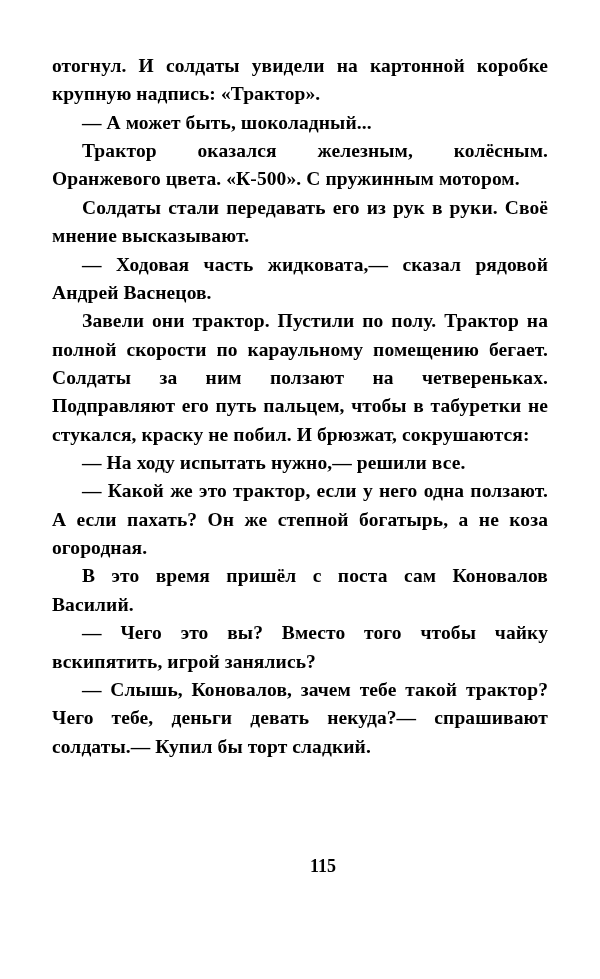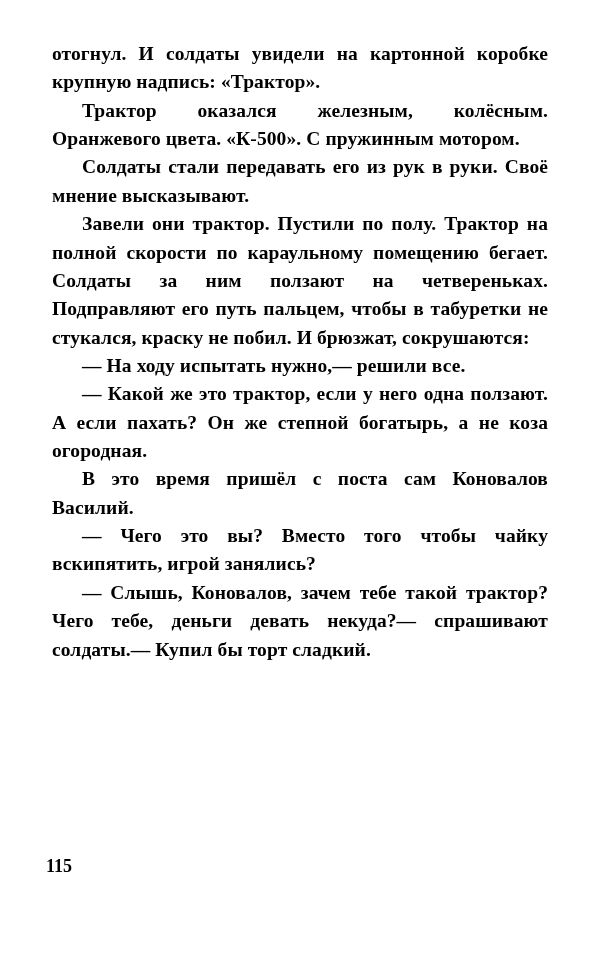--- a/index.html
+++ b/index.html
@@ -21,48 +21,52 @@
     box-sizing: border-box;
     padding: 40px 52px 0 52px;
   }
   .body-text {
     font-size: 19.5px;
     line-height: 1.455;
     text-align: justify;
     text-justify: inter-word;
     font-weight: 600;
     letter-spacing: 0.1px;
+    margin-top: 12px;
   }
   .para {
     margin: 0;
     text-indent: 30px;
     text-align: justify;
   }
   .para.noindent {
     text-indent: 0;
   }
   .folio {
     position: absolute;
     left: 0;
     right: 0;
     top: 856px;
+    text-align: center;
     font-size: 18px;
     font-weight: 600;
     font-family: "Liberation Serif", "DejaVu Serif", serif;
     padding-left: 46px;
   }
 </style>
 </head>
 <body>
 
 <div class="page">
   <div class="body-text">
     <p class="para noindent">отогнул. И солдаты увидели на картонной коробке крупную надпись: «Трактор».</p>
+    <p class="para">— А может быть, шоколадный...</p>
     <p class="para">Трактор оказался железным, колёсным. Оранжевого цвета. «К-500». С пружинным мотором.</p>
     <p class="para">Солдаты стали передавать его из рук в руки. Своё мнение высказывают.</p>
+    <p class="para">— Ходовая часть жидковата,— сказал рядовой Андрей Васнецов.</p>
     <p class="para">Завели они трактор. Пустили по полу. Трактор на полной скорости по караульному помещению бегает. Солдаты за ним ползают на четвереньках. Подправляют его путь пальцем, чтобы в табуретки не стукался, краску не побил. И брюзжат, сокрушаются:</p>
     <p class="para">— На ходу испытать нужно,— решили все.</p>
     <p class="para">— Какой же это трактор, если у него одна ползают. А если пахать? Он же степной богатырь, а не коза огородная.</p>
     <p class="para">В это время пришёл с поста сам Коновалов Василий.</p>
     <p class="para">— Чего это вы? Вместо того чтобы чайку вскипятить, игрой занялись?</p>
     <p class="para">— Слышь, Коновалов, зачем тебе такой трактор? Чего тебе, деньги девать некуда?— спрашивают солдаты.— Купил бы торт сладкий.</p>
   </div>
   <div class="folio">115</div>
 </div>
 

